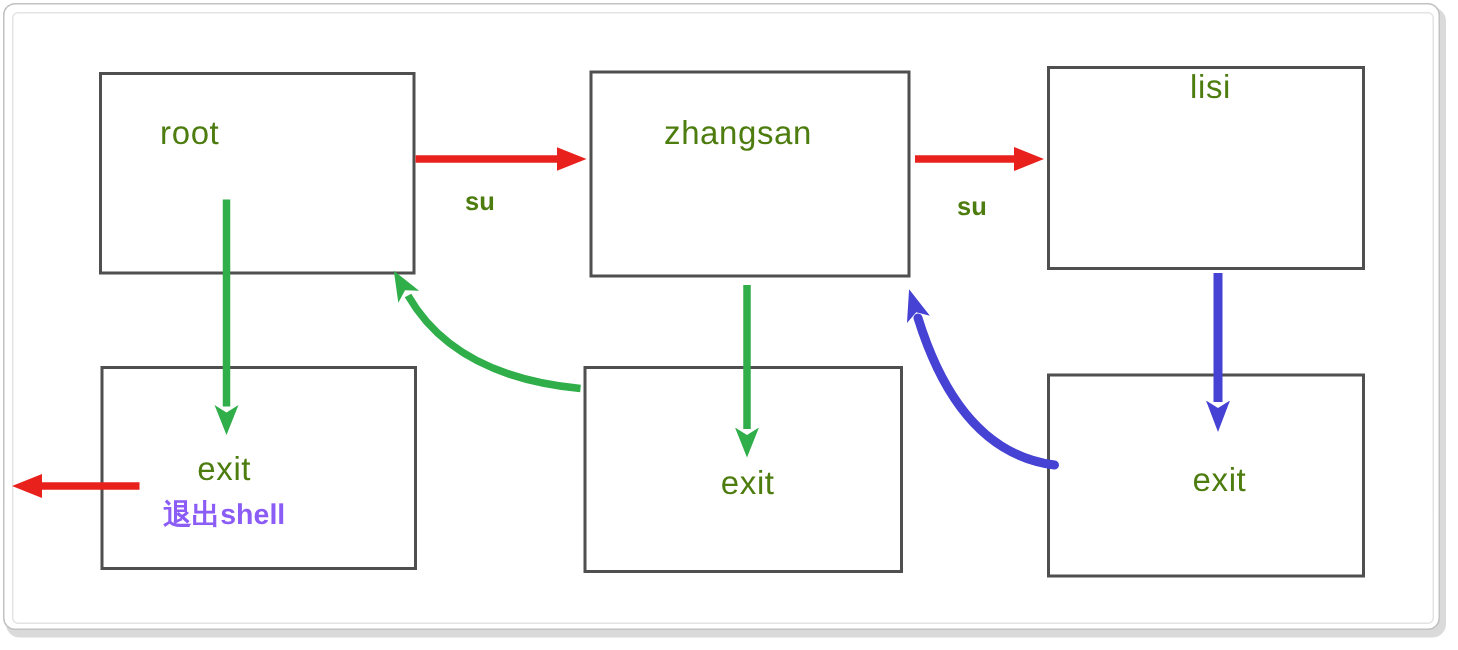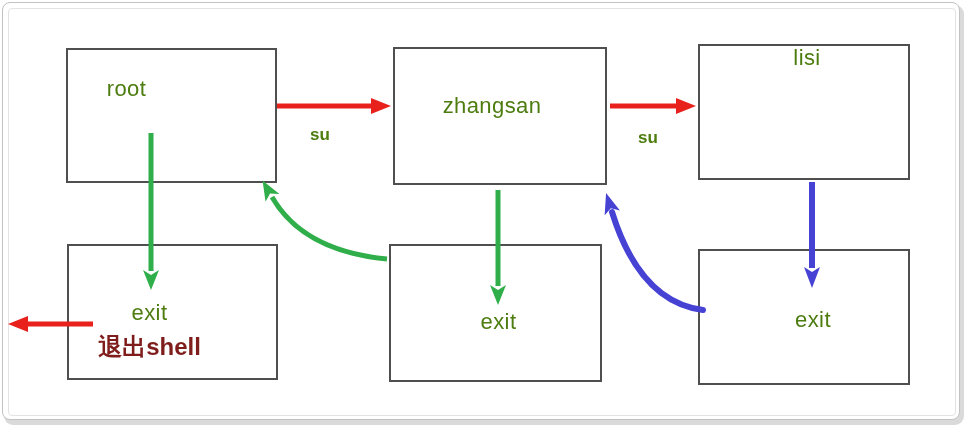--- a/index.html
+++ b/index.html
@@ -17,26 +17,26 @@
     position:absolute; left:8px; top:8px; width:946px; height:406px;
     border:1px solid #e3e3e3; border-radius:4px;
   }
 
   .box {
     position:absolute; box-sizing:border-box;
     background:#ffffff; border:2px solid #4f4f4f;
     display:flex; flex-direction:column; align-items:center;
   }
   .box .lbl { font-size:22px; color:#4d7c0f; letter-spacing:0.4px; line-height:1.1; }
-  .box .note { font-size:24px; font-weight:bold; color:#7f1d1d; margin-top:9px; line-height:1.1; }
+  .box .note { font-size:19px; font-weight:bold; color:#8b5cf6; margin-top:9px; line-height:1.1; }
 
   .b-root          { left:66px;  top:48px;  width:211px; height:135px; padding-top:27px; }
   .b-root .lbl     { transform:translateX(-45px); }
   .b-zhangsan      { left:393px; top:47px;  width:214px; height:138px; padding-top:28px; }
-  .b-zhangsan .lbl { transform:translateX(-8px);margin-top:17px; }
+  .b-zhangsan .lbl { transform:translateX(-8px); }
   .b-lisi          { left:698px; top:44px;  width:212px; height:136px; }
   .b-lisi .lbl     { transform:translateX(3px); }
   .b-exit-root     { left:67px;  top:244px; width:211px; height:136px; padding-top:55px; }
   .b-exit-root .lbl,.b-exit-root .note { transform:translateX(-23px); }
   .b-exit-zhangsan { left:389px; top:244px; width:213px; height:138px; padding-top:64px; }
   .b-exit-zhangsan .lbl { transform:translateX(3px); }
   .b-exit-lisi     { left:698px; top:249px; width:212px; height:136px; padding-top:57px; }
   .b-exit-lisi .lbl { transform:translateX(9px); }
 
   .su-label {

